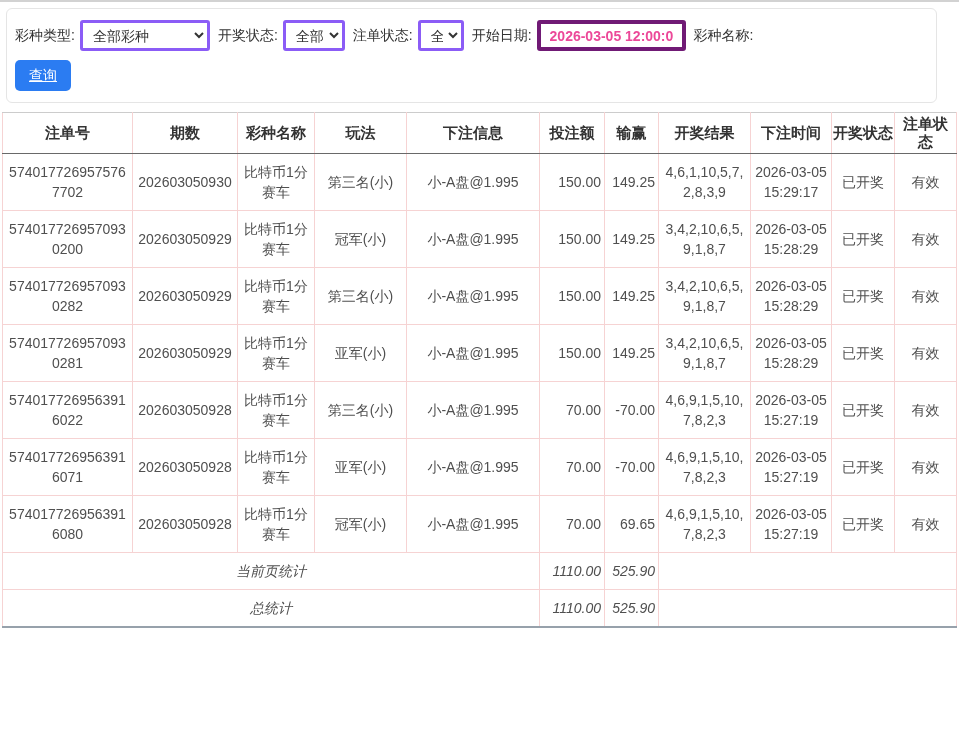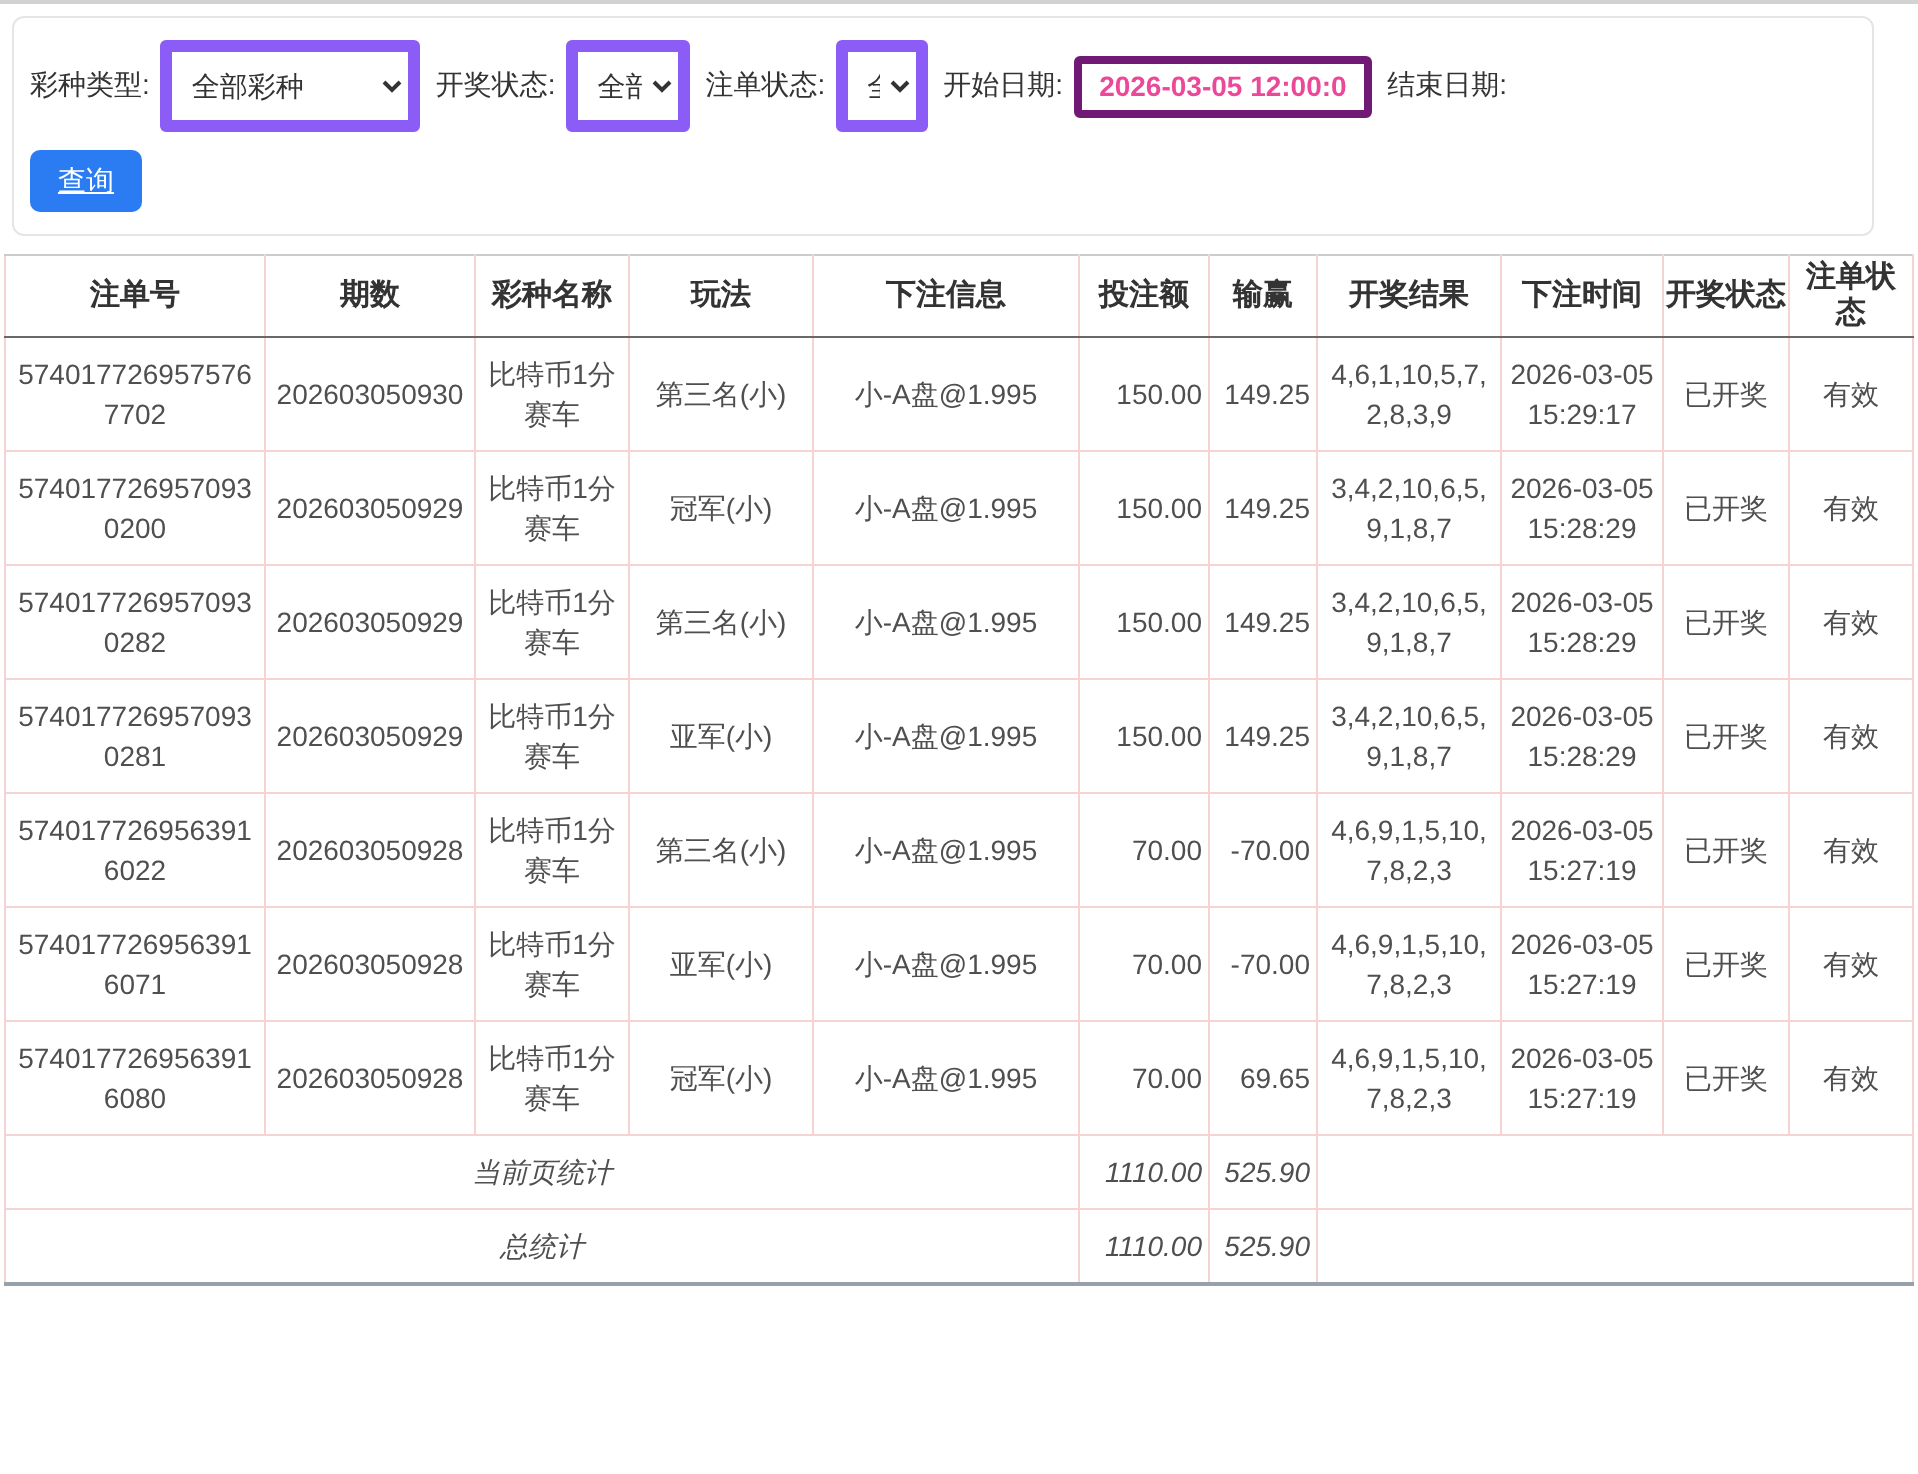--- a/index.html
+++ b/index.html
@@ -17,21 +17,21 @@
     border:1px solid #e5e5e5;
     border-radius:6px;
     padding:11px 20px 11px 8px;
   }
   .filter-row {
     display:flex; align-items:center; gap:5px;
     font-size:14px; color:#333; white-space:nowrap;
   }
   .filter-row label { margin-left:3px; }
   select {
-    height:46px; border:6px solid #8b5cf6; border-radius:3px;
+    height:31px; border:3px solid #8b5cf6; border-radius:3px;
     background:#fff; font-size:14px; color:#333;
     font-family:"Liberation Sans","DejaVu Sans",sans-serif;
     padding:0 2px 0 6px;
   }
   .sel-lottery { width:130px; }
   .sel-draw { width:62px; }
   .sel-bet { width:46px; }
   input.date-input {
     width:149px; height:31px;
     border:4px solid #701a75; border-radius:3px;
@@ -85,21 +85,21 @@
     <label>开奖状态:</label>
     <select class="sel-draw">
       <option>全部</option>
     </select>
     <label>注单状态:</label>
     <select class="sel-bet">
       <option>全部</option>
     </select>
     <label>开始日期:</label>
     <input type="text" class="date-input" value="2026-03-05 12:00:00" style="">
-    <label>结束日期:</label>
+    <label>彩种名称:</label>
   </div>
   <div class="btn-row">
     <button class="query-btn">查询</button>
   </div>
 </div>
 
 <table class="bets">
   <colgroup>
     <col style="width:130px">
       <col style="width:105px">

